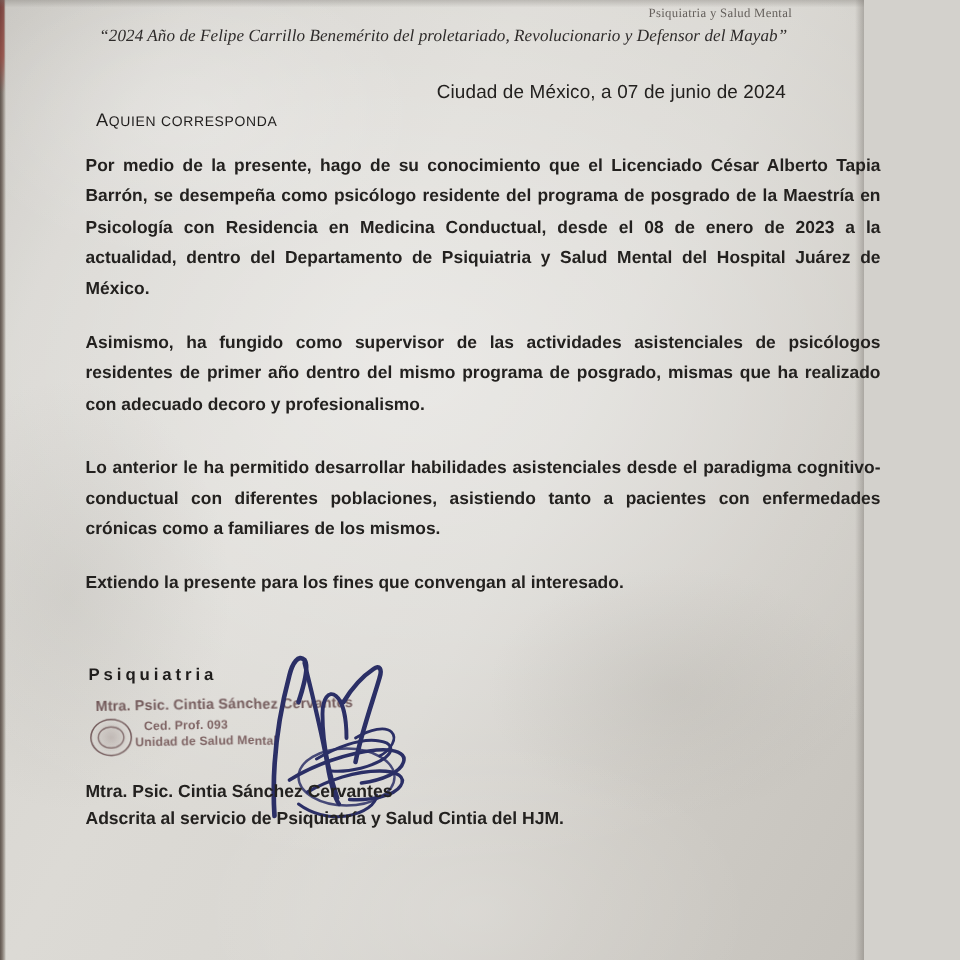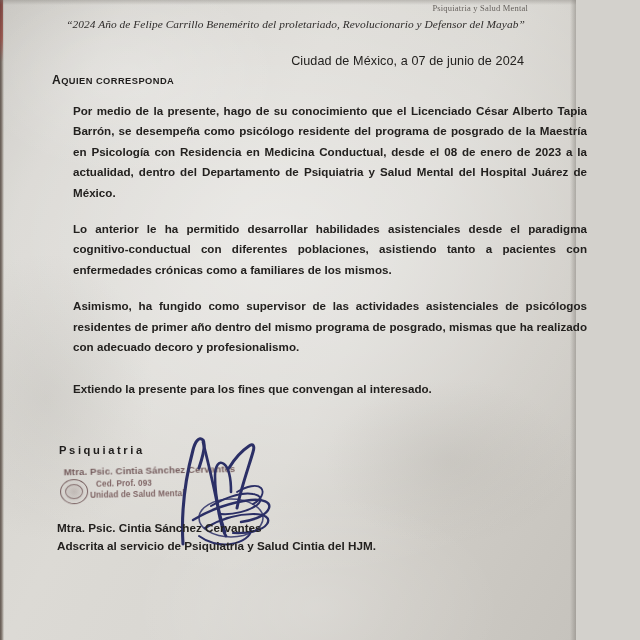--- a/index.html
+++ b/index.html
@@ -69,37 +69,37 @@
     padding-left:15px;
   }
 
   .datepl{
     position:absolute;top:54px;right:52px;
     font-size:12.6px;font-weight:400;
     color:#23211f;letter-spacing:.1px;
   }
 
   .addressee{
-    position:absolute;top:73px;left:52px;
-    font-size:9.3px;font-weight:700;
+    position:absolute;top:73px;left:64px;
+    font-size:9.3px;font-weight:400;
     letter-spacing:.45px;
     color:#1f1d1c;
   }
   .addressee .cap{font-size:12.1px;}
 
   .body{
     position:absolute;top:101px;left:57px;width:530px;
   }
   .para{
     text-align:justify;
     font-size:11.6px;
     font-weight:700;
     line-height:20.4px;
     color:#23211f;
-    margin:0 0 16px 16px;
+    margin:0 0 16px 0;
     letter-spacing:.02px;
   }
   .para.last{margin-bottom:0;}
   .para.p5{margin-bottom:22px;}
 
   
   .sign-zone{position:absolute;left:57px;top:436px;width:420px;height:110px;}
 
   .atentamente{
     position:absolute;left:2px;top:8px;
@@ -175,22 +175,22 @@
     <div class="proclaim">“2024 Año de Felipe Carrillo Benemérito del proletariado, Revolucionario y Defensor del Mayab”</div>
 
     <div class="datepl">Ciudad de México, a 07 de junio de 2024</div>
 
     <div class="addressee">
       <span class="cap">A</span><span>QUIEN CORRESPONDA</span>
     </div>
 
     <div class="body">
       <p class="para">Por medio de la presente, hago de su conocimiento que el Licenciado César Alberto Tapia Barrón, se desempeña como psicólogo residente del programa de posgrado de la Maestría en Psicología con Residencia en Medicina Conductual, desde el 08 de enero de 2023 a la actualidad, dentro del Departamento de Psiquiatria y Salud Mental del Hospital Juárez de México.</p>
+      <p class="para p5">Asimismo, ha fungido como supervisor de las actividades asistenciales de psicólogos residentes de primer año dentro del mismo programa de posgrado, mismas que ha realizado con adecuado decoro y profesionalismo.</p>
       <p class="para">Lo anterior le ha permitido desarrollar habilidades asistenciales desde el paradigma cognitivo-conductual con diferentes poblaciones, asistiendo tanto a pacientes con enfermedades crónicas como a familiares de los mismos.</p>
-      <p class="para p5">Asimismo, ha fungido como supervisor de las actividades asistenciales de psicólogos residentes de primer año dentro del mismo programa de posgrado, mismas que ha realizado con adecuado decoro y profesionalismo.</p>
       <p class="para last">Extiendo la presente para los fines que convengan al interesado.</p>
     </div>
 
     <div class="sign-zone">
 
       <div class="atentamente">Psiquiatria</div>
 
       <div class="stamp">
         <div class="seal"></div>
         <div class="st-line1">Mtra. Psic. Cintia Sánchez Cervantes</div>

